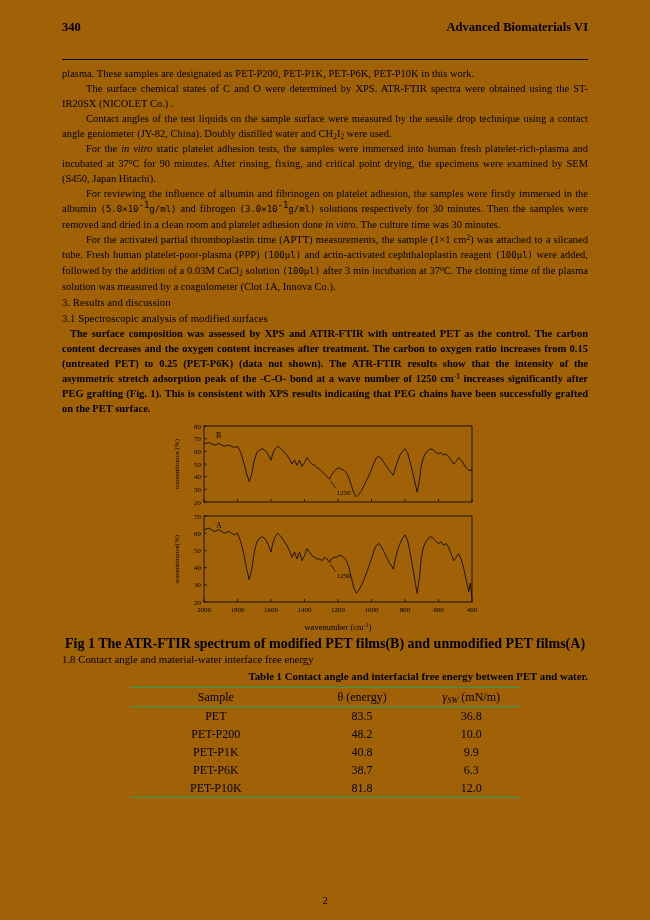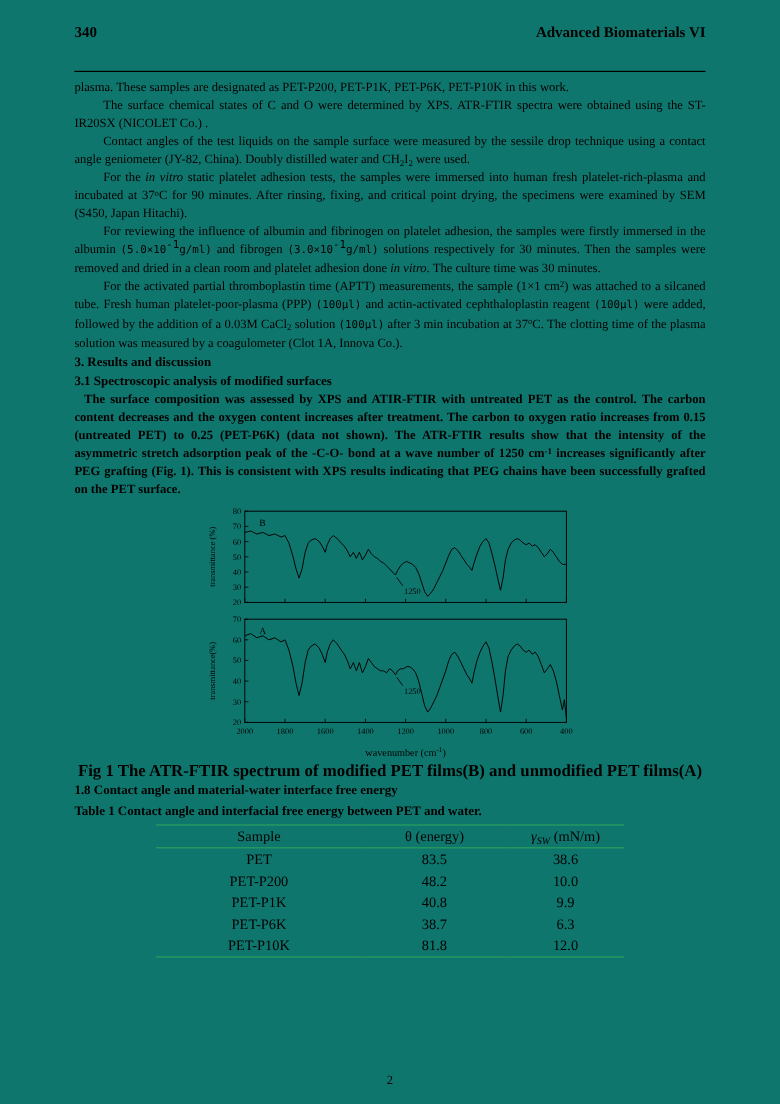--- a/index.html
+++ b/index.html
@@ -7,37 +7,37 @@
   body {
     width:650px; height:920px;
     font-family:"Liberation Serif", serif;
     color:#000;
   }
   .page {
     position:relative;
     width:650px; height:920px;
     padding:20px 62px 0 62px;
     overflow:hidden;
-    background:#0f766e;
+    background:#a16207;
   }
   .page-header { position:relative; height:17px; font-weight:bold; font-size:12.5px; }
   .pnum { position:absolute; left:0; top:0; }
   .jtitle { position:absolute; left:0; right:0; text-align:right; }
   .header-rule { height:1px; background:#000; margin:22px 0 6px 0; }
   .body-p {
     font-size:10.5px; line-height:15px; text-align:justify;
   }
   .body-p.indent { text-indent:24px; }
   .body-p.small-indent { text-indent:8px;font-weight:bold; }
-  h3 { font-size:10.8px; font-weight:bold; line-height:15px; margin:1px 0 0 0; }
+  h3 { font-size:10.8px; font-weight:normal; line-height:15px; margin:1px 0 0 0; }
   .fig { display:block; margin:4px auto 0 auto; width:310px; text-align:center; }
   .chart { line-height:0; }
   .chart-xlabel { font-size:8.5px; line-height:11px; padding-left:26px; text-align:center; }
   .fig-caption { font-weight:bold; font-size:14px; text-align:center; margin-top:4px; line-height:14px; }
-  .table-caption { font-weight:bold; font-size:10.8px; text-align:left; margin-top:2px; line-height:14px; }
+  .table-caption { font-weight:bold; font-size:10.8px; text-align:right; margin-top:2px; line-height:14px; }
   .data-table {
     width:390px; margin:4px auto 0 auto; border-collapse:collapse;
     font-size:12px;
   }
   .data-table thead tr {
     border-top:1.5px solid var(--rule-color,#2aa05a);
     border-bottom:1.5px solid var(--rule-color,#2aa05a);
   }
   .data-table tbody { border-bottom:1.5px solid var(--rule-color,#2aa05a); }
   .data-table th, .data-table td {
@@ -155,21 +155,21 @@
           <tr>
             <th><span>Sample</span></th>
             <th><span>θ (energy)</span></th>
             <th><span style="font-style: italic;">γ</span><span style="font-style: italic; font-size: 70%; position: relative; top: 0.25em; line-height: 0;">SW</span><span> (mN/m)</span></th>
           </tr>
         </thead>
       <tbody>
           <tr>
             <td>PET</td>
             <td>83.5</td>
-            <td>38.6</td>
+            <td>36.8</td>
           </tr>
           <tr>
             <td>PET-P200</td>
             <td>48.2</td>
             <td>10.0</td>
           </tr>
           <tr>
             <td>PET-P1K</td>
             <td>40.8</td>
             <td>9.9</td>

